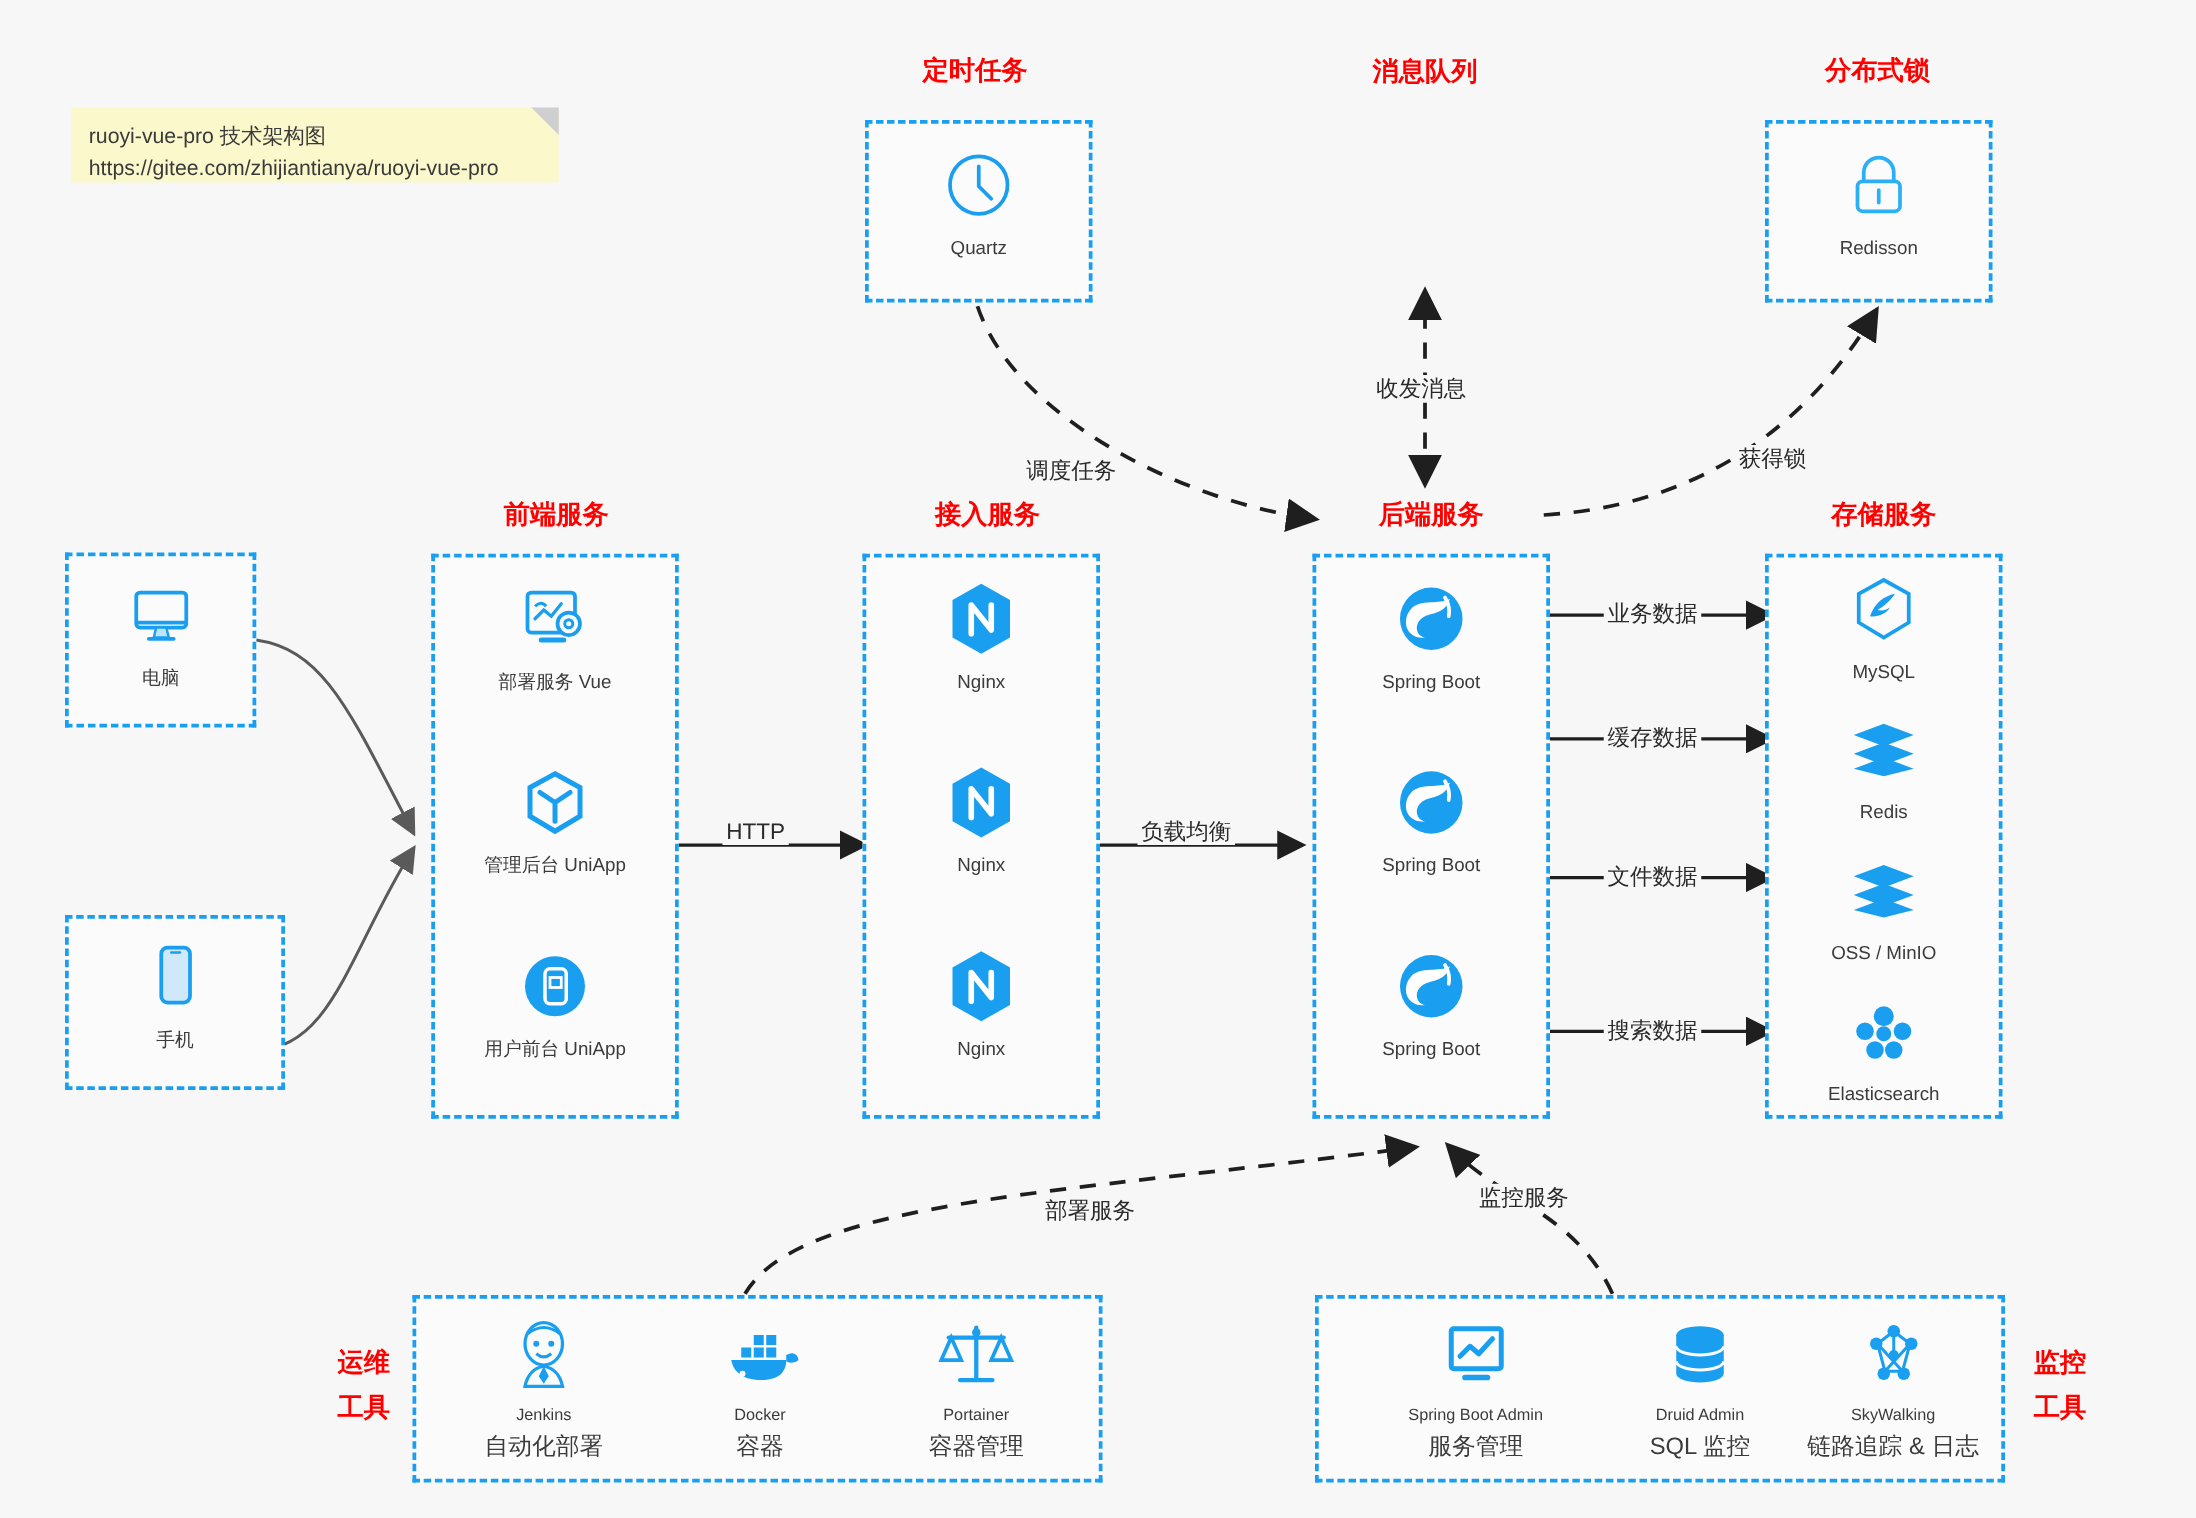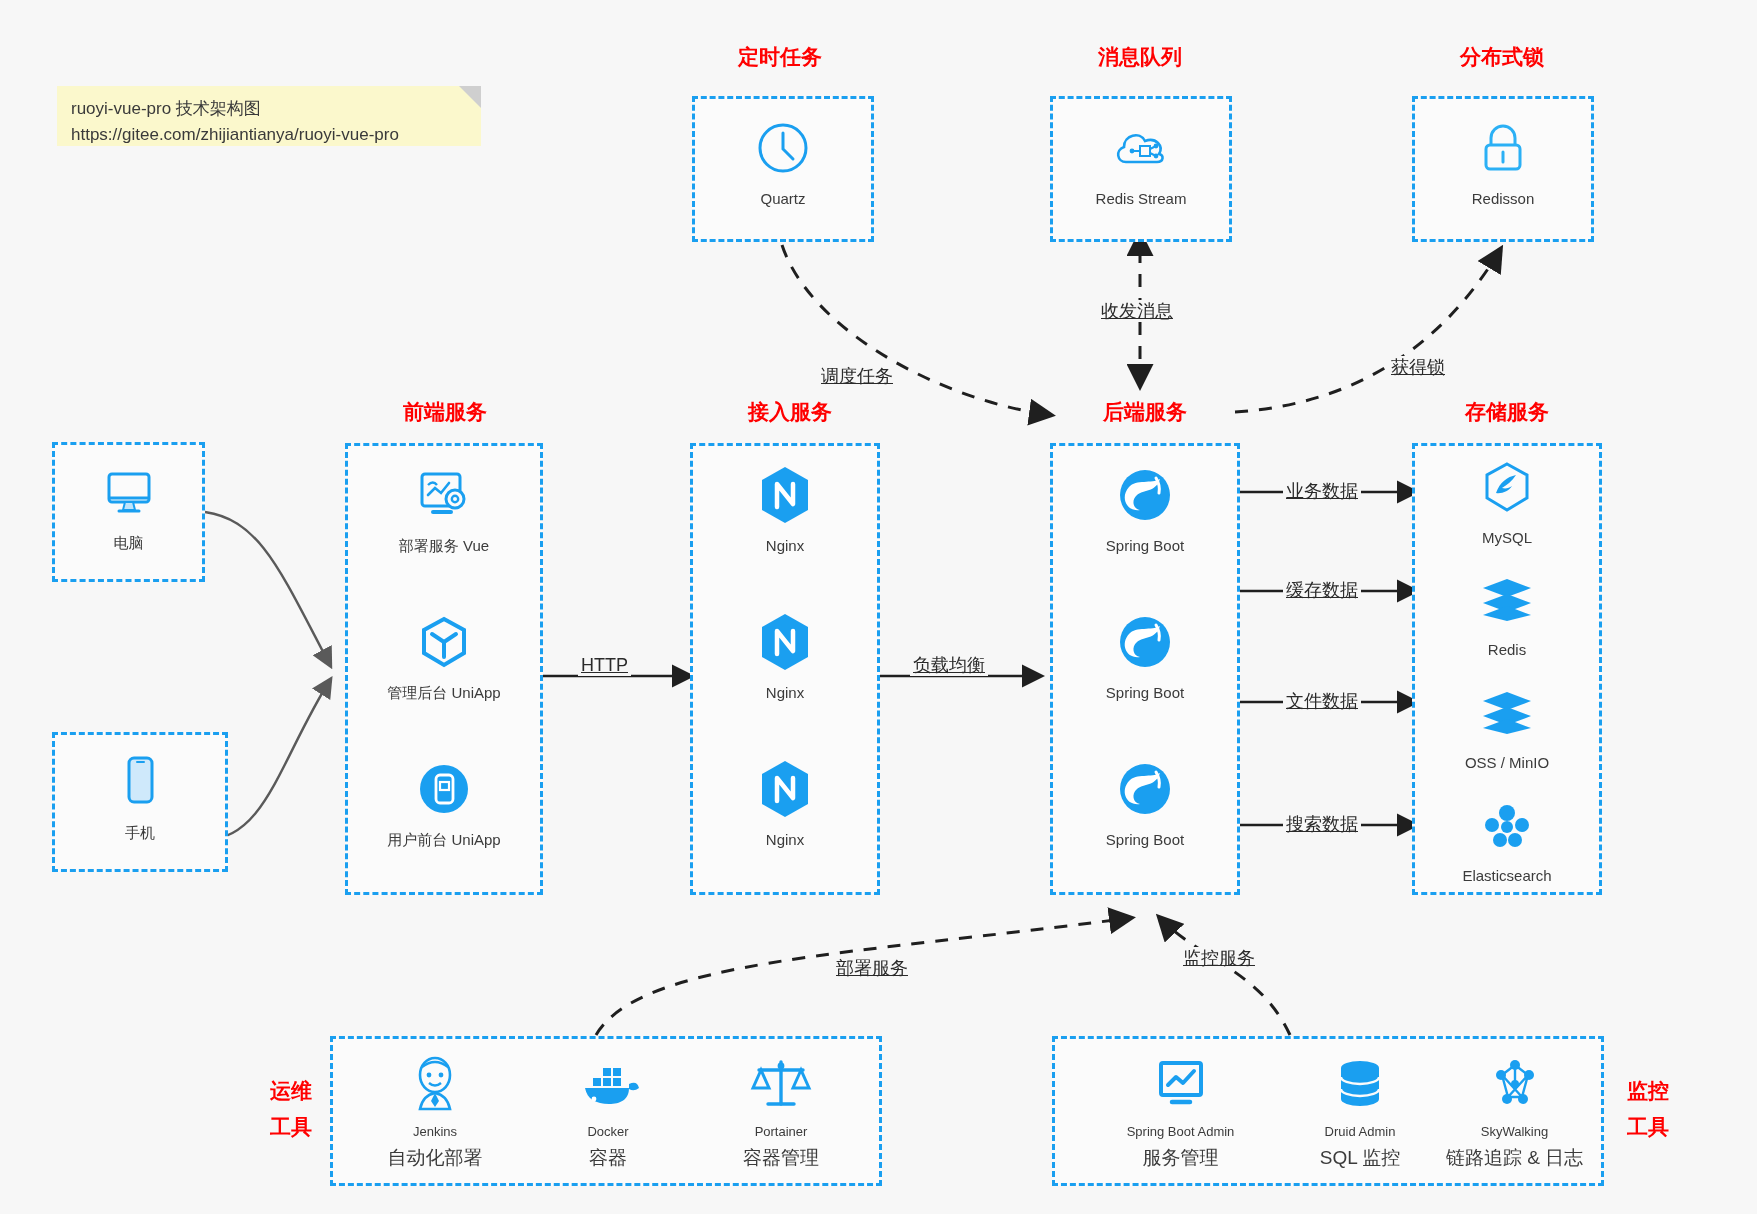--- a/index.html
+++ b/index.html
@@ -25,21 +25,21 @@
     width: 1757px;
     height: 1214px;
     pointer-events: none;
   }
 
   
   .note {
     position: absolute;
     left: 57px;
     top: 86px;
-    width: 424px;
+    width: 390px;
     height: 60px;
     background: #fbf8cc;
     padding: 10px 14px 0 14px;
     box-sizing: border-box;
     font-size: 17px;
     line-height: 26px;
     color: #3a3a3a;
   }
   .note .fold {
     position: absolute;
@@ -115,21 +115,20 @@
 
   
   .elabel {
     position: absolute;
     font-size: 18px;
     color: #2a2a2a;
     background: #f7f7f7;
     padding: 0 3px;
     white-space: nowrap;
     line-height: 22px;
-    text-decoration: underline;
   }
 </style>
 </head>
 <body>
 
 <div id="canvas">
 
   <svg class="edges" viewBox="0 0 1757 1214">
     <defs>
       <marker id="arrowGray" markerWidth="9" markerHeight="9" refX="7" refY="4.5" orient="auto">
@@ -179,35 +178,20 @@
         <svg width="54" height="54" viewBox="0 0 54 54">
           <circle cx="27" cy="27" r="23" fill="none" stroke="#1a9ff0" stroke-width="3"></circle>
           <path d="M27 12 L27 28 L37 38" fill="none" stroke="#1a9ff0" stroke-width="3" stroke-linecap="round"></path>
         </svg>
       </div>
       <div class="lbl">Quartz</div>
     </div>
   </div>
 
   <div class="title" style="left:1050px; top:43px; width:180px;font-family:Liberation Serif, serif;">消息队列</div>
-  <div class="box" style="left:1050px; top:96px; width:182px; height:146px;">
-    <div class="cell" style="top:18px;">
-      <div class="ico">
-        <svg width="58" height="48" viewBox="0 0 58 48">
-          <path d="M14 38 C5 38 3 26 12 23 C12 11 28 7 33 17 C44 13 52 22 47 30 C52 31 52 38 45 38 Z" fill="none" stroke="#1a9ff0" stroke-width="2.6"></path>
-          <rect x="28" y="22" width="10" height="10" fill="none" stroke="#1a9ff0" stroke-width="2"></rect>
-          <circle cx="20" cy="27" r="2.4" fill="#1a9ff0"></circle>
-          <circle cx="44" cy="22" r="2.4" fill="#1a9ff0"></circle>
-          <circle cx="44" cy="32" r="2.4" fill="#1a9ff0"></circle>
-          <path d="M22 27 L28 27 M38 25 L44 22 M38 29 L44 32" stroke="#1a9ff0" stroke-width="2"></path>
-        </svg>
-      </div>
-      <div class="lbl">Redis Stream</div>
-    </div>
-  </div>
 
   <div class="title" style="left:1412px; top:43px; width:180px;">分布式锁</div>
   <div class="box" style="left:1412px; top:96px; width:182px; height:146px;">
     <div class="cell" style="top:18px;">
       <div class="ico">
         <svg width="50" height="54" viewBox="0 0 50 54">
           <path d="M13 24 V17 a12 12 0 0 1 24 0 V24" fill="none" stroke="#2bb0f5" stroke-width="3"></path>
           <rect x="8" y="24" width="34" height="24" rx="4" fill="none" stroke="#2bb0f5" stroke-width="3"></rect>
           <path d="M25 31 V41" stroke="#2bb0f5" stroke-width="3" stroke-linecap="round"></path>
         </svg>

